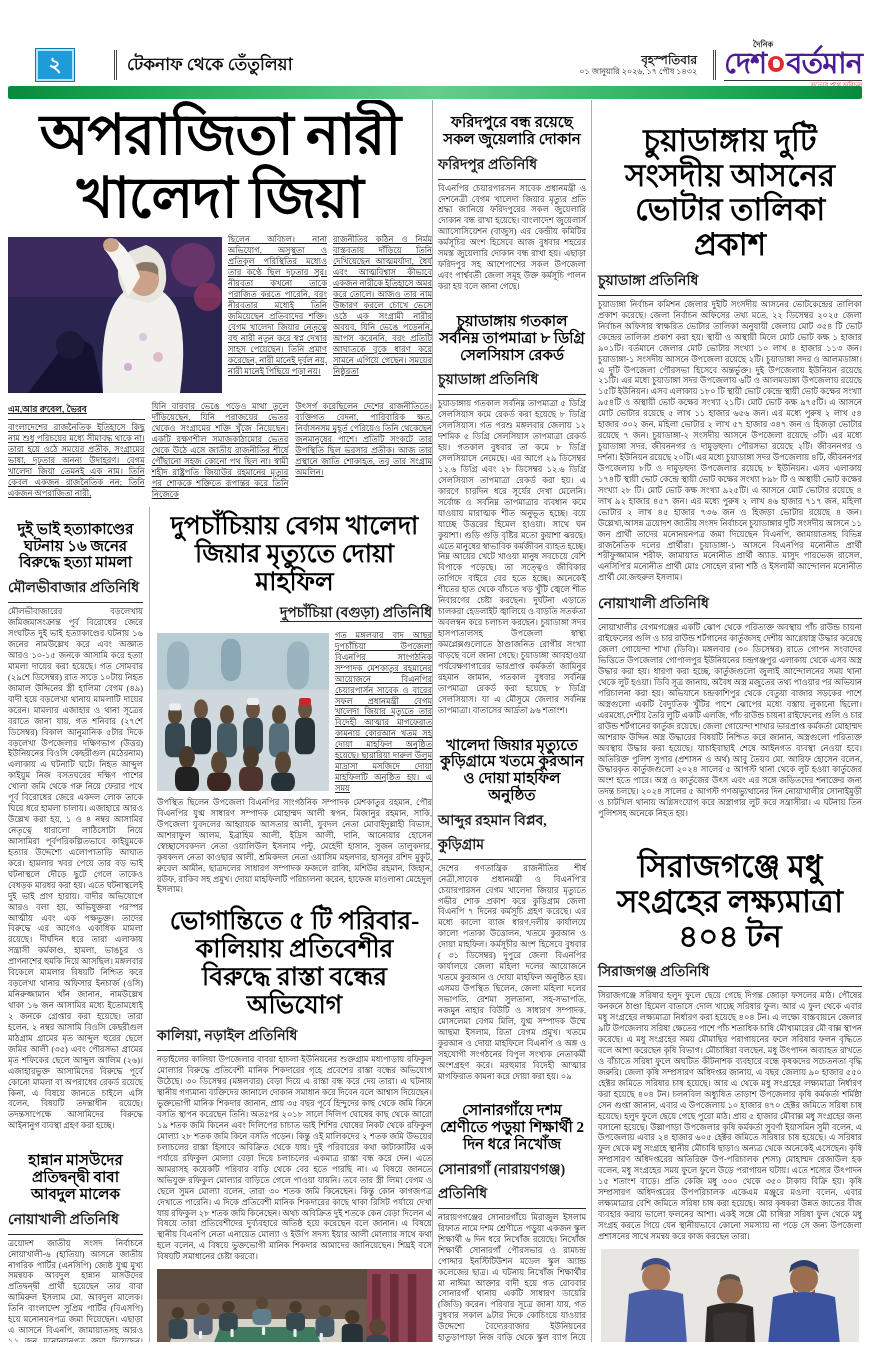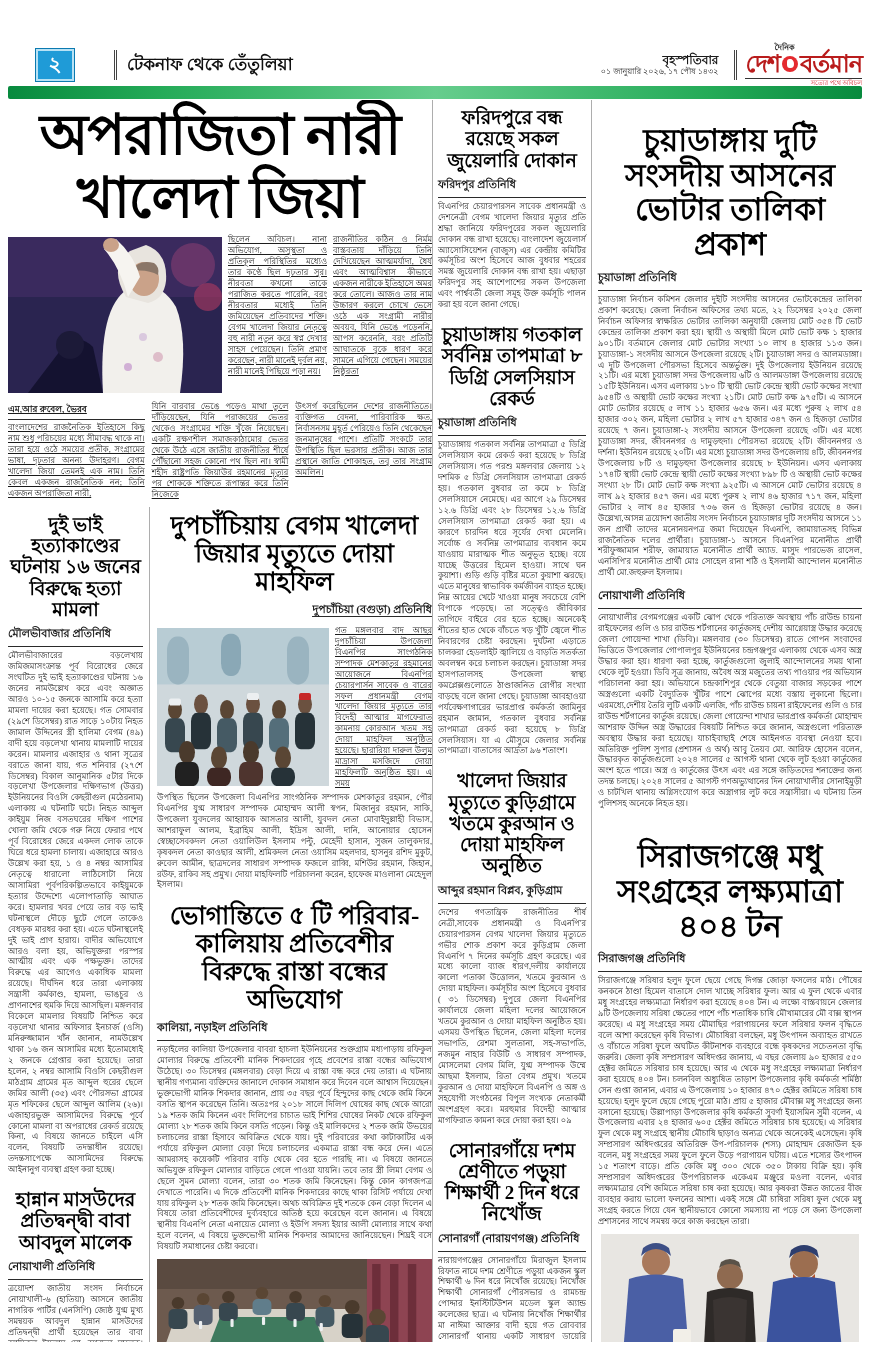--- a/index.html
+++ b/index.html
@@ -18,42 +18,42 @@
   }
   .sep-dbl { border-left:1px solid #444; border-right:1px solid #444; width:3px; height:30px; margin:0 10px 0 40px; }
   .section-label { font-size:17px; font-weight:bold; color:#111; }
   .hdr-right { margin-left:auto; display:flex; align-items:center; }
   .dateblock { text-align:right; line-height:1.15; margin-right:8px; }
   .dateblock .day { font-size:12px; font-weight:bold; }
   .dateblock .date { font-size:8px; }
   .sep-dbl2 { border-left:1px solid #444; border-right:1px solid #444; width:3px; height:30px; margin:0 8px; }
   .masthead { text-align:left; line-height:1; }
   .masthead .daily { font-size:8px; font-weight:bold;padding-left:29px; }
-  .mast-name { display:flex; align-items:center; font-size:24px; font-weight:bold; letter-spacing:-1px; color:#b91c1c; }
+  .mast-name { display:flex; align-items:center; font-size:29px; font-weight:bold; letter-spacing:-1px; color:#4c1d95; }
   .mast-dot { width:16px; height:16px; border-radius:50%; background:#e42a2f; margin:0 2px; display:inline-flex; align-items:center; justify-content:center; }
   .mast-dot span { width:7px; height:9px; background:#fff; display:block; border-radius:40% 60% 55% 45%; }
   .mast-rule { border-top:1px solid #333; margin-top:2px; }
   .tagline { font-size:6.5px; color:#d22027; text-align:right; margin-top:1px; }
   
   .greenbar { position:absolute; top:86px; left:8px; right:8px; height:13px;
     background:linear-gradient(90deg,#088a3e 0%,#25ab58 18%,#66cd8d 50%,#25ab58 82%,#088a3e 100%);
     border-radius:2px;
   }
   
   .content { position:absolute; top:100px; left:8px; right:8px; bottom:6px; display:flex; }
   .zoneA { width:424px; overflow:hidden; }
   .zoneB { width:160px; border-left:1px solid #adadad; border-right:1px solid #adadad; padding:0 5px; overflow:hidden; }
   .zoneC { flex:1; padding-left:6px; overflow:hidden; }
   
   .hl { font-weight:bold; color:#000; text-align:center; line-height:1.12; }
   .hl-main { font-size:56px; letter-spacing:-1px; padding:4px 0 6px; }
   .hl-xl { font-size:31px; padding:24px 2px 4px; }
   .hl-lg { font-size:25px; padding:5px 2px 3px; }
-  .hl-md { font-size:19px; padding:7px 1px 3px; }
-  .byline { font-weight:bold; font-size:11px; border-bottom:1px solid #2a2a2a; padding:2px 0 2px; margin-bottom:4px; }
+  .hl-md { font-size:15px; padding:14px 1px 3px; }
+  .byline { font-weight:bold; font-size:14px; border-bottom:1px solid #2a2a2a; padding:2px 0 2px; margin-bottom:4px; }
   .byline.right { text-align:right; border-bottom:none; }
   .byline.right span { border-bottom:1px solid #2a2a2a; padding-bottom:1px;text-align:center; }
   .body-txt { font-size:8.3px; line-height:1.32; text-align:justify; color:#1c1c1c; word-break:break-word; }
   .cols { display:flex; gap:7px; }
   .cols > div { flex:1; min-width:0;text-decoration:underline; }
   .photo { display:block; width:100%; }
   .photo svg { display:block; width:100%; height:100%; }
   .article { margin-bottom:6px; }
   
   .zoneA-lower { display:flex; margin-top:4px; }

